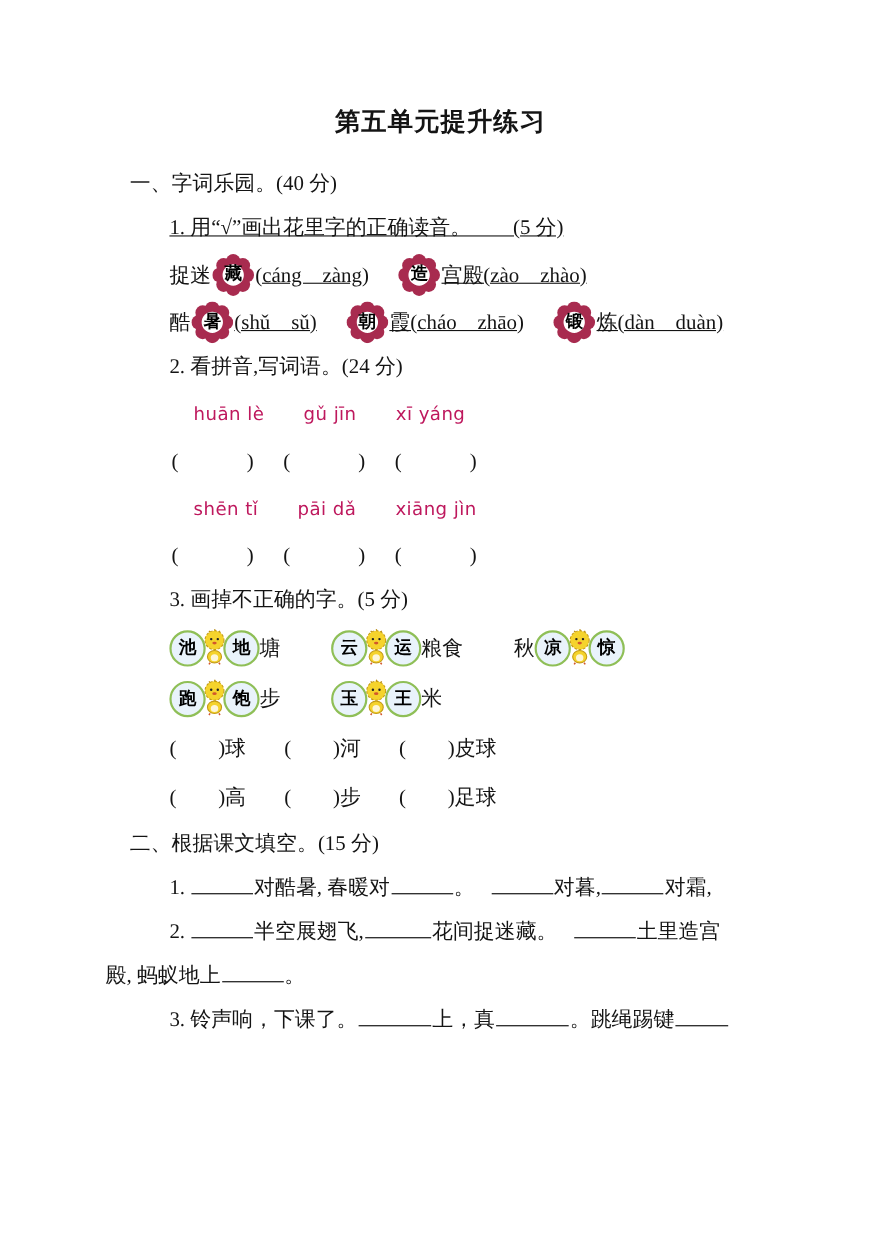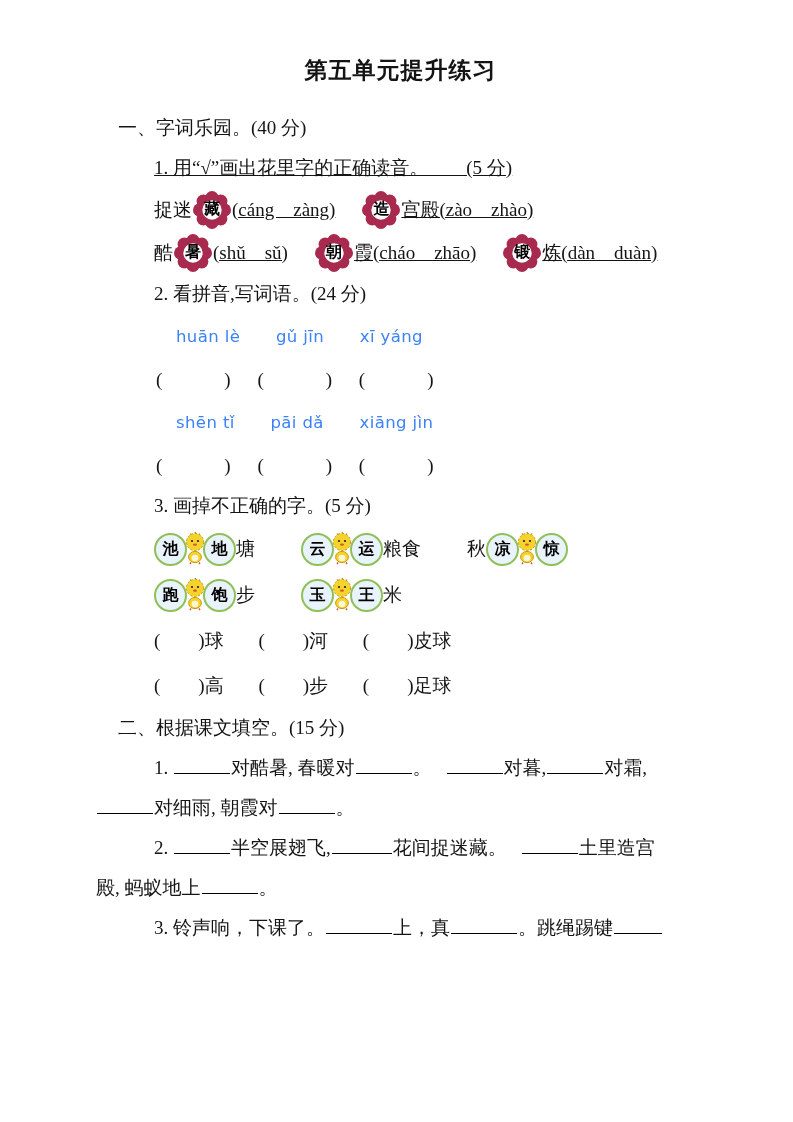--- a/index.html
+++ b/index.html
@@ -2,21 +2,21 @@
 <html><head>
 <meta charset="utf-8">
 <style>
   html,body{margin:0;padding:0;background:#fff;}
   .page{
     position:relative;
     width:793px;height:1122px;
     margin:0 auto;
     background:#ffffff;
     box-sizing:border-box;
-    padding:56px 88px 0 96px;
+    padding:96px 88px 0 96px;
     font-family:"Liberation Serif","DejaVu Serif",serif;
     font-size:19px;color:#141414;
     overflow:hidden;
   }
   .title{
     text-align:center;font-weight:bold;font-size:23px;
     line-height:30px;margin-bottom:22px;letter-spacing:1px;
   }
   .line{line-height:40px;white-space:nowrap;}
   .sec-head{margin-left:22px;}
@@ -32,21 +32,21 @@
     font-style:normal;font-weight:bold;font-size:16px;color:#000;}
   
   .circle-row{margin-left:58px;height:46px;display:flex;align-items:center;}
   .cp-item{display:inline-flex;align-items:center;margin-right:46px;}
   .ccircle{width:33px;height:33px;border:2px solid #8fbf57;border-radius:50%;
     background:#e9f3fb;display:inline-flex;align-items:center;justify-content:center;
     font-size:16px;font-weight:bold;color:#000;flex:0 0 auto;box-sizing:border-box;}
   .mascot{width:26px;height:36px;margin:0 -5px;position:relative;z-index:2;flex:0 0 auto;}
   
   .pyrow{margin-left:80px;line-height:46px;font-family:"DejaVu Sans",sans-serif;
-    font-size:16.5px;color:#3b82f6;letter-spacing:0.4px;}
+    font-size:16.5px;color:#be185d;letter-spacing:0.4px;}
   .pyrow .py{display:inline-block;margin-right:30px;white-space:pre;}
   .parrow{margin-left:60px;line-height:40px;}
   .pgroup{display:inline-block;margin-right:22px;}
   .pgap{display:inline-block;width:62px;}
   .vgap{display:inline-block;width:38px;}
   
   .verbrow{margin-left:58px;line-height:45px;}
   .vitem{display:inline-block;margin-right:30px;}
   
   .blank{display:inline-block;height:1em;border-bottom:1.4px solid #000;
@@ -237,23 +237,20 @@
     <span class="vitem"><span>(</span><span class="vgap"></span><span>)</span><span>步</span></span>
     <span class="vitem"><span>(</span><span class="vgap"></span><span>)</span><span>足球</span></span>
   </div>
 
   <div class="line sec-head">二、根据课文填空。(15 分)</div>
 
   <div class="line indent">
     <span>1.</span>
     <span class="blank w56"></span><span>对酷暑, 春暖对</span><span class="blank w56"></span><span class="gap-r">。</span><span class="blank w56"></span><span>对暮,</span><span class="blank w56"></span><span>对霜,</span>
   </div>
-  <div class="line">
-    <span class="blank w56"></span><span>对细雨, 朝霞对</span><span class="blank w56"></span><span>。</span>
-  </div>
 
   <div class="line indent">
     <span>2.</span>
     <span class="blank w56"></span><span>半空展翅飞,</span><span class="blank w60"></span><span class="gap-r">花间捉迷藏。</span><span class="blank w56"></span><span>土里造宫</span>
   </div>
   <div class="line">
     <span>殿, 蚂蚁地上</span><span class="blank w56"></span><span>。</span>
   </div>
 
   <div class="line indent">

